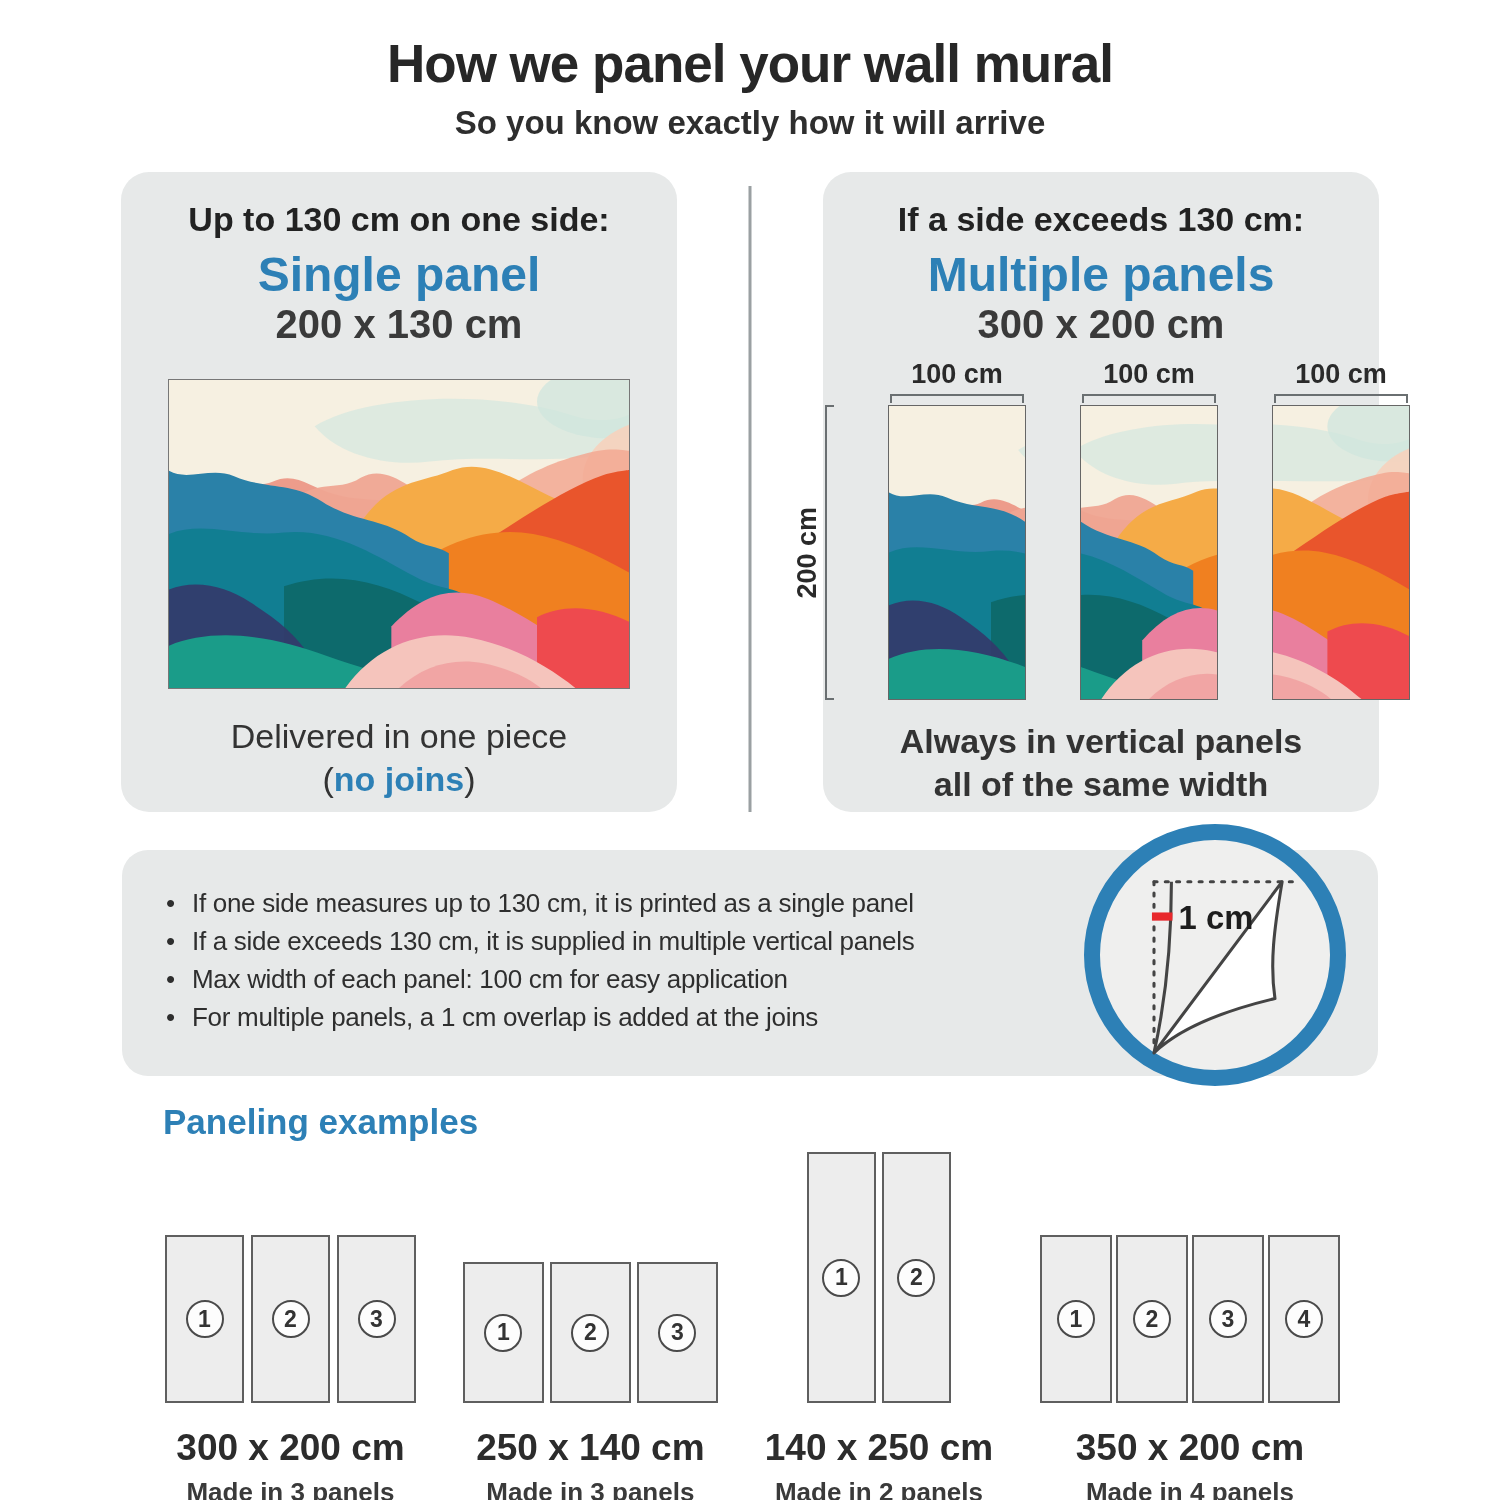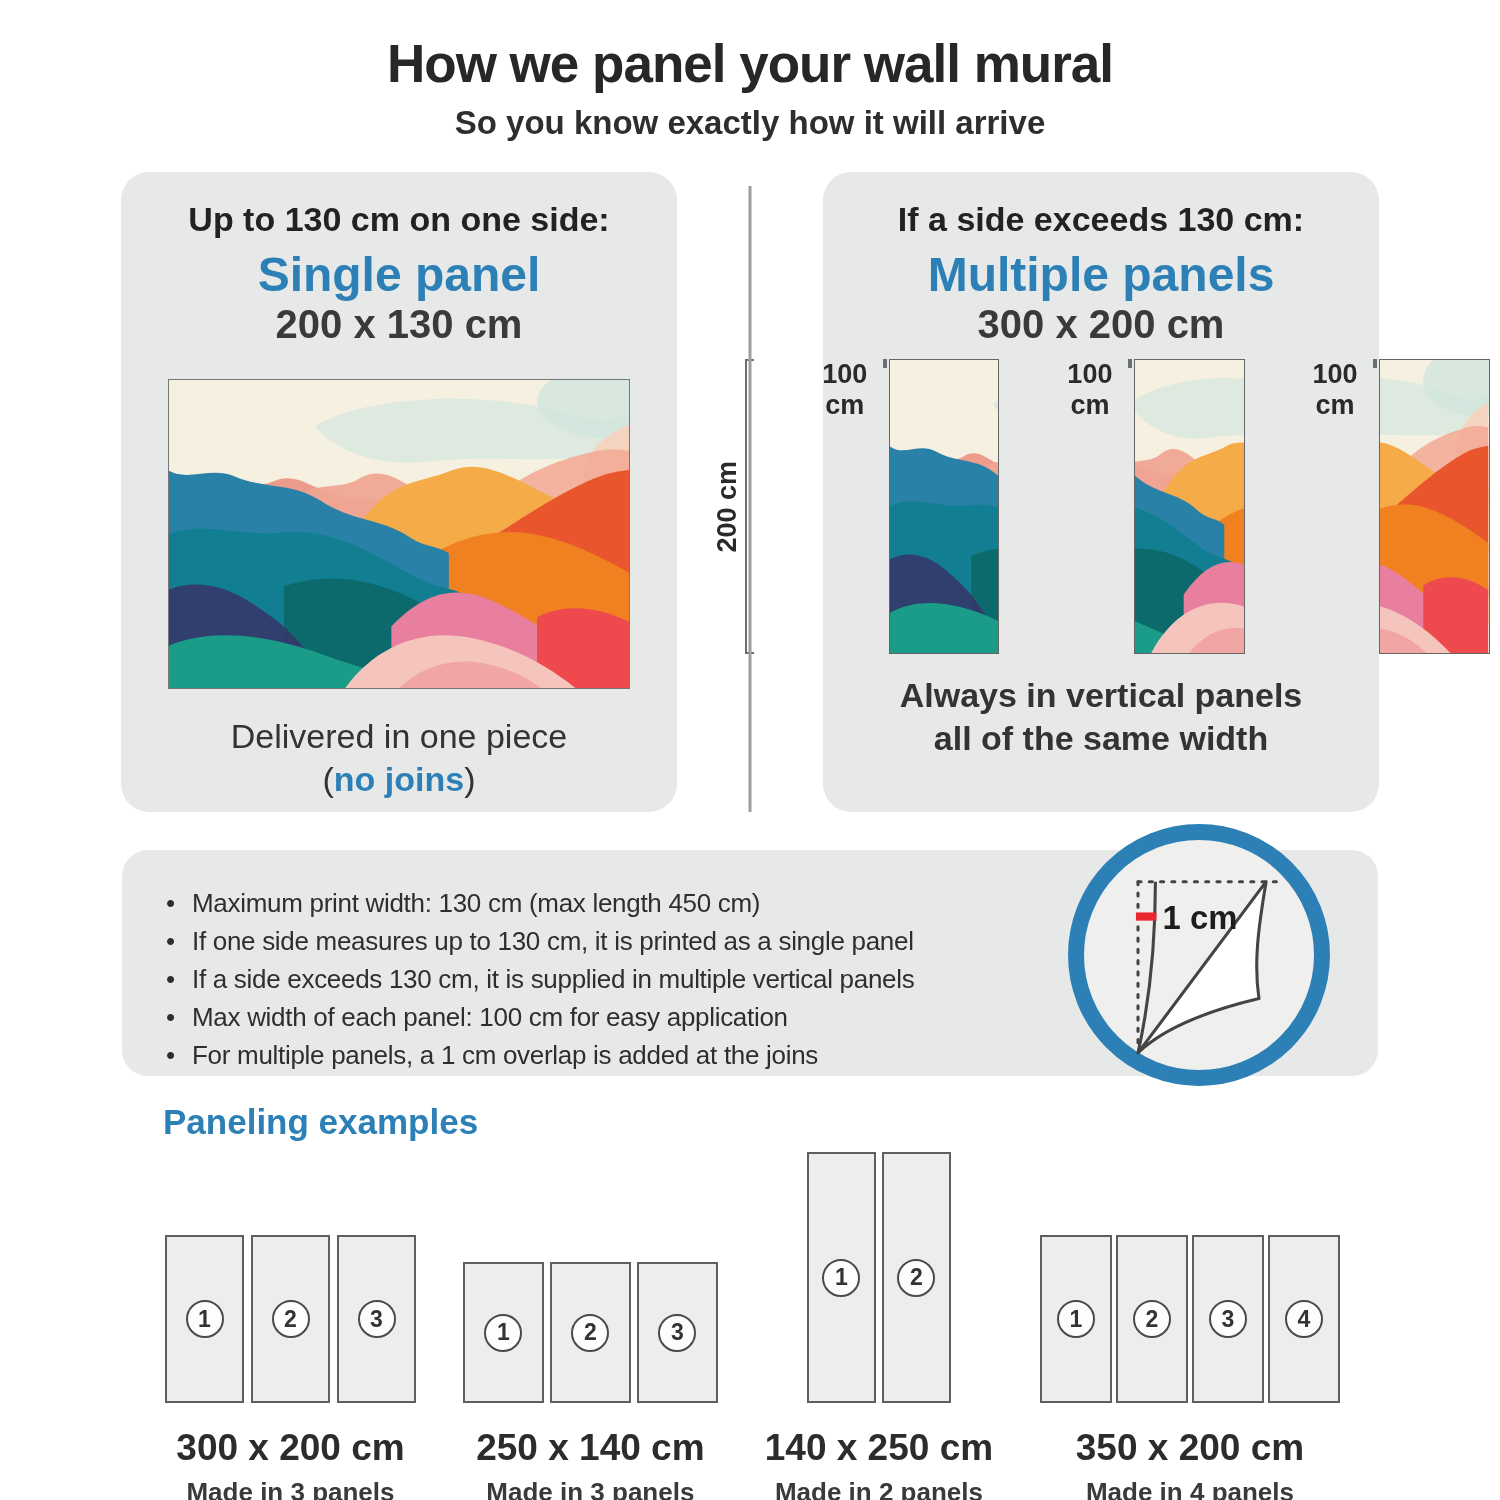--- a/index.html
+++ b/index.html
@@ -27,37 +27,37 @@
   .caption .joins { color: #2d80b6; font-weight: 700; }
 
   
   .measure-grid { display: flex; align-items: flex-end; justify-content: center; margin-top: 12px; }
   .vside { display: flex; align-items: center; height: 295px; margin-right: 6px; }
   .vlabel { writing-mode: vertical-rl; transform: rotate(180deg); font-size: 27px;
     font-weight: 600; color: #2a2a2a; margin-right: 2px; }
   .v-bracket { width: 9px; height: 295px; border-top: 2px solid #6a6f71;
     border-bottom: 2px solid #6a6f71; border-left: 2px solid #6a6f71; }
   .panel-cols { display: flex; gap: 6px; }
-  .panel-col { display: flex; flex-direction: row; padding-left: 48px; }
+  .panel-col { display: flex; flex-direction: column; padding-left: 48px; }
   .wlabel { font-size: 27px; font-weight: 600; color: #2a2a2a; margin-bottom: 4px; }
   .h-bracket { height: 9px; border-top: 2px solid #6a6f71; border-left: 2px solid #6a6f71;
     border-right: 2px solid #6a6f71; margin: 0 2px 2px; }
   .mural-panel { width: 138px; height: 295px; border: 1px solid #666; background: #f6f0e1; }
   .mural-panel svg, .mural-frame svg { display: block; width: 100%; height: 100%; }
 
   
   .info-wrap { position: relative; margin: 38px 122px 0; }
   .info-box { height: 226px; background: #e7e9e9; border-radius: 26px;
     padding: 34px 320px 0 42px; }
   .info-box ul { list-style: none; }
   .info-box li { font-size: 26px; font-weight: 500; color: #2e2e2e; line-height: 38px;
     padding-left: 28px; position: relative; letter-spacing: -0.3px; }
   .info-box li::before { content: "•"; position: absolute; left: 2px; color: #2e2e2e; }
 
-  .overlap-circle { position: absolute; top: -26px; right: 48px; width: 262px; height: 262px;
+  .overlap-circle { position: absolute; top: -26px; right: 32px; width: 262px; height: 262px;
     border-radius: 50%; border: 16px solid #2d80b6; background: #efefee;
     display: flex; align-items: center; justify-content: center; }
   .overlap-circle svg { width: 205px; height: 205px; }
 
   
   .examples-heading { font-size: 35px; font-weight: 800; color: #2d80b6; margin: 26px 0 0 163px; }
   .examples-row { display: flex; justify-content: space-between; align-items: flex-end;
     margin: 10px 160px 0 165px; }
   .example { display: flex; flex-direction: column; align-items: center; }
   .example-panels { display: flex; align-items: flex-end; }
@@ -173,21 +173,20 @@
     <div class="caption" style="margin-top:20px;font-weight:bold;">
       <span>Always in vertical panels</span><br>
       <span>all of the same width</span>
     </div>
   </div>
 </div>
 
 <div class="info-wrap">
   <div class="info-box">
     <ul>
-      <li>Maximum print width: 130 cm (max length 450 cm)</li>
       <li>If one side measures up to 130 cm, it is printed as a single panel</li>
       <li>If a side exceeds 130 cm, it is supplied in multiple vertical panels</li>
       <li>Max width of each panel: 100 cm for easy application</li>
       <li>For multiple panels, a 1 cm overlap is added at the joins</li>
     </ul>
   </div>
   <div class="overlap-circle">
     <svg viewBox="0 0 200 200">
       <line x1="40" y1="28" x2="180" y2="28" stroke="#444" stroke-width="3" stroke-dasharray="3 8" stroke-linecap="round"></line>
       <line x1="40" y1="28" x2="40" y2="192" stroke="#444" stroke-width="3" stroke-dasharray="3 8" stroke-linecap="round"></line>

